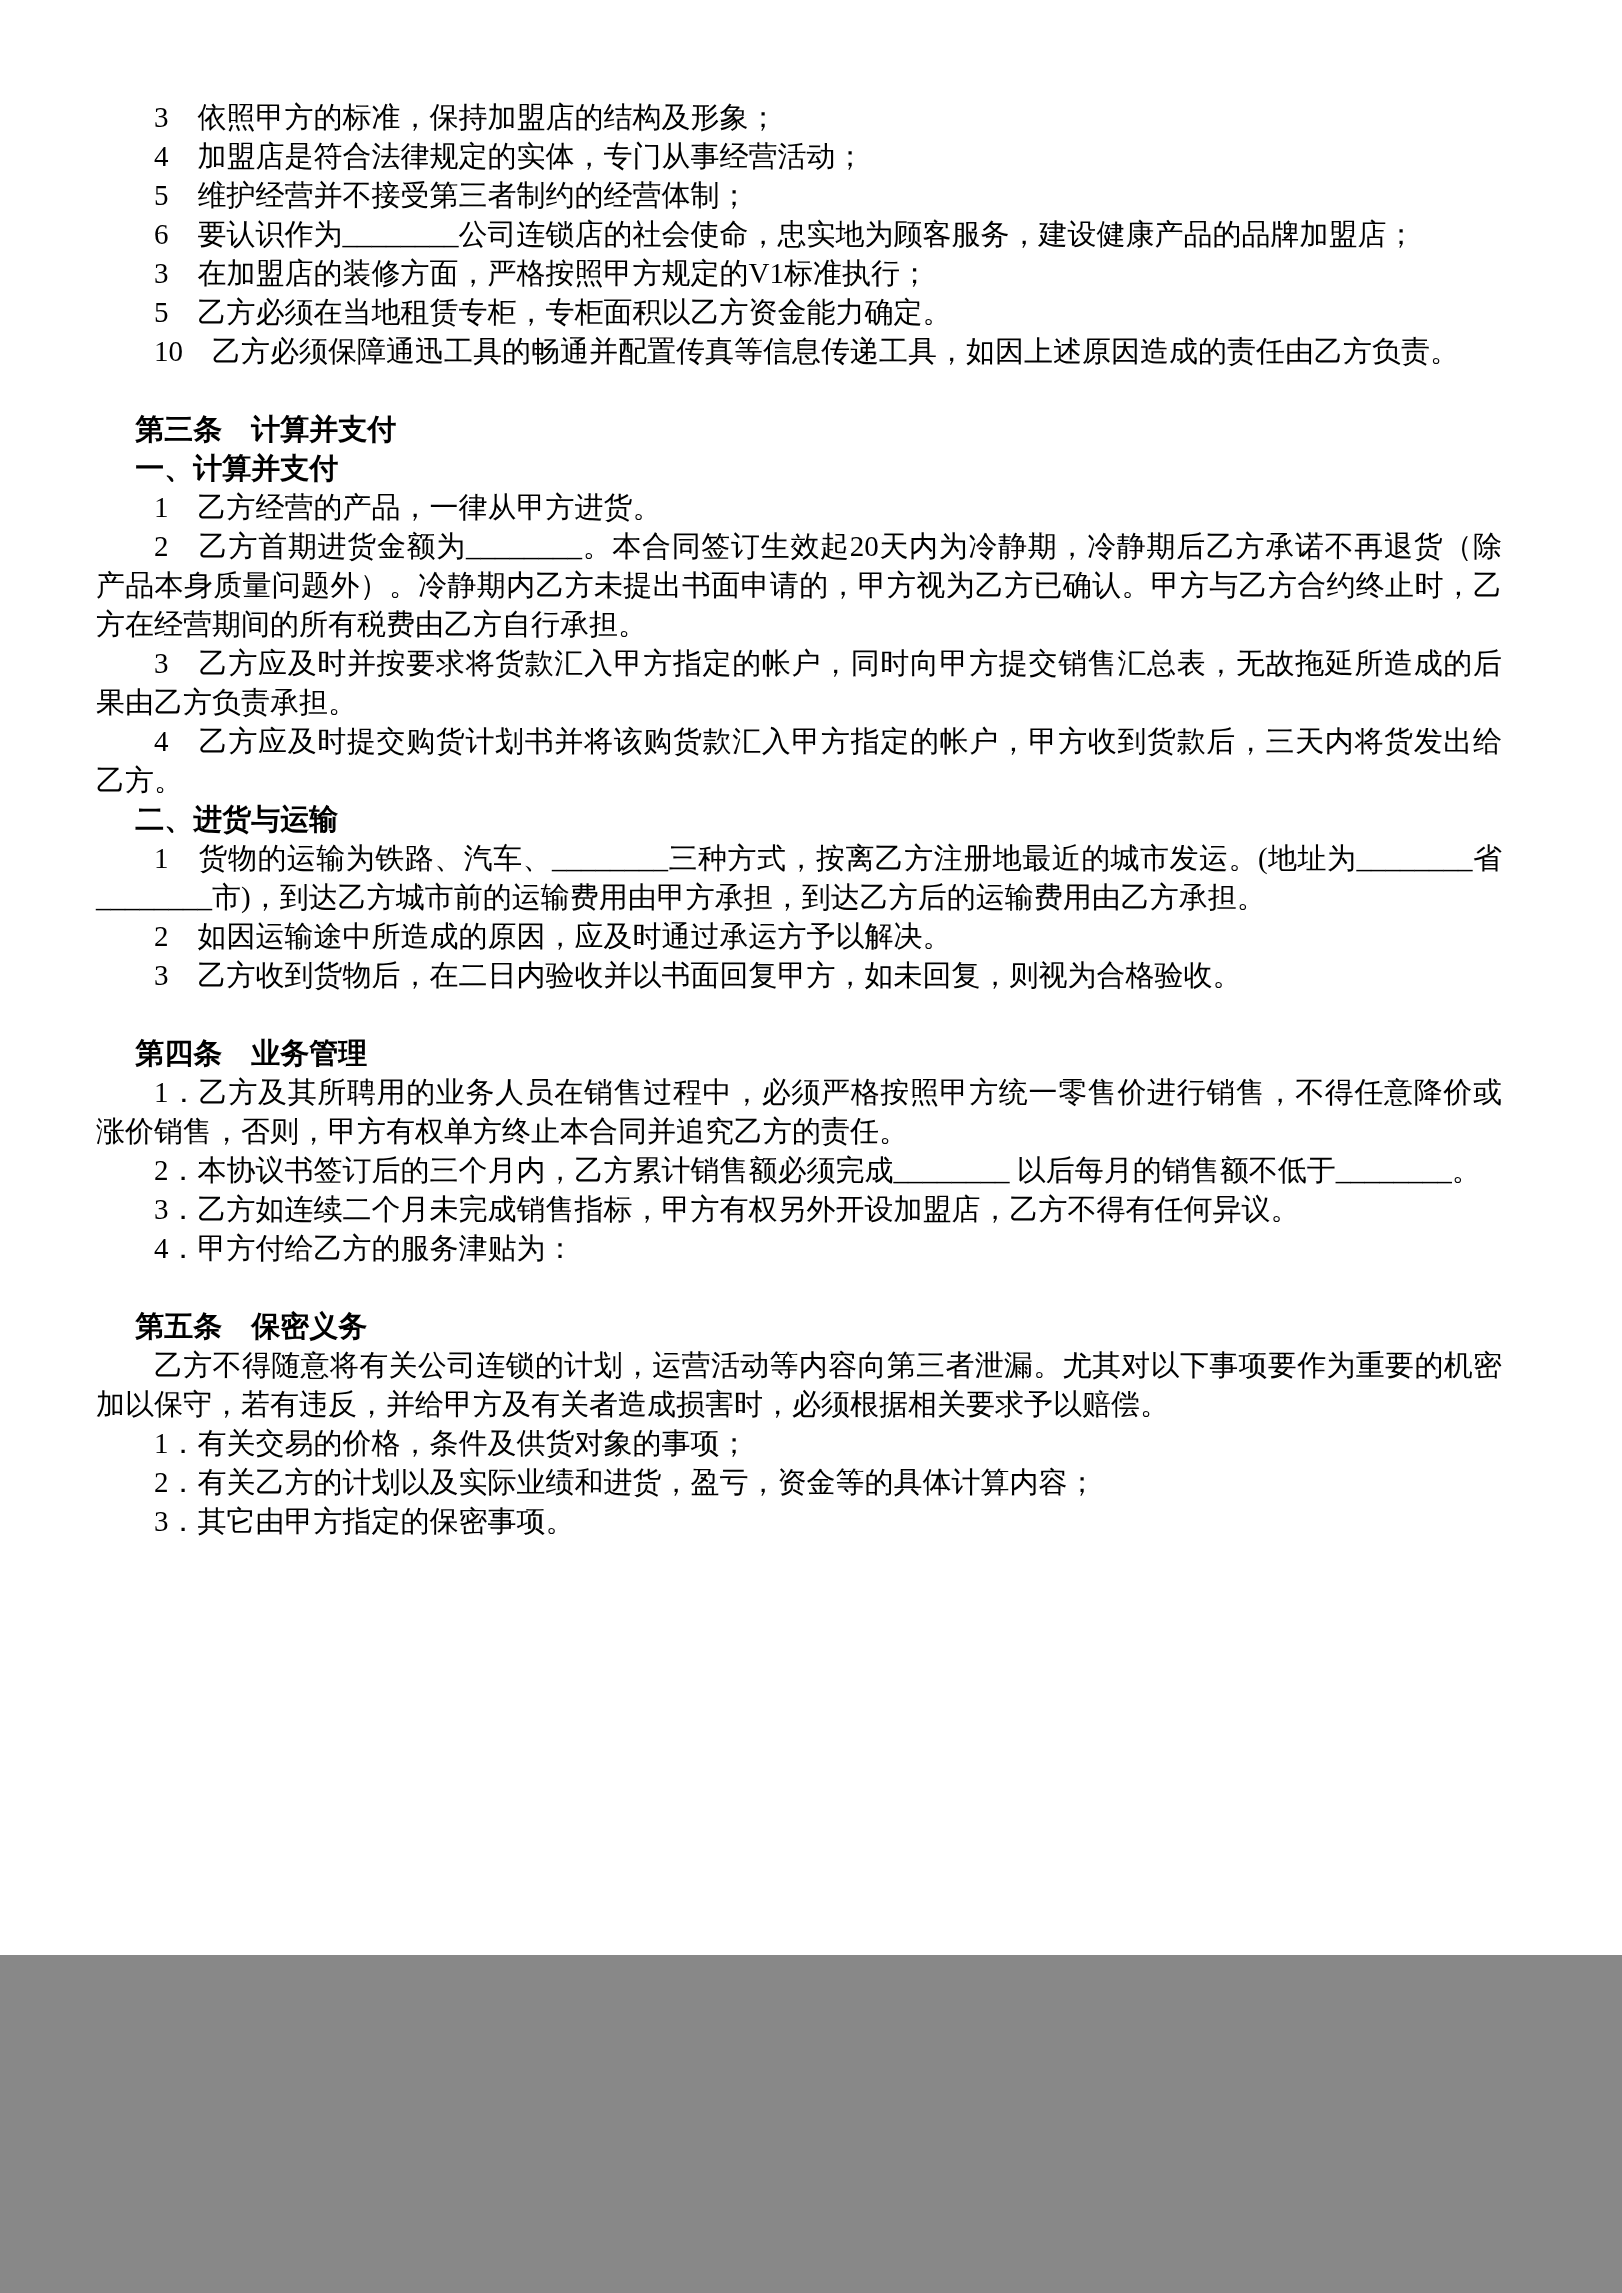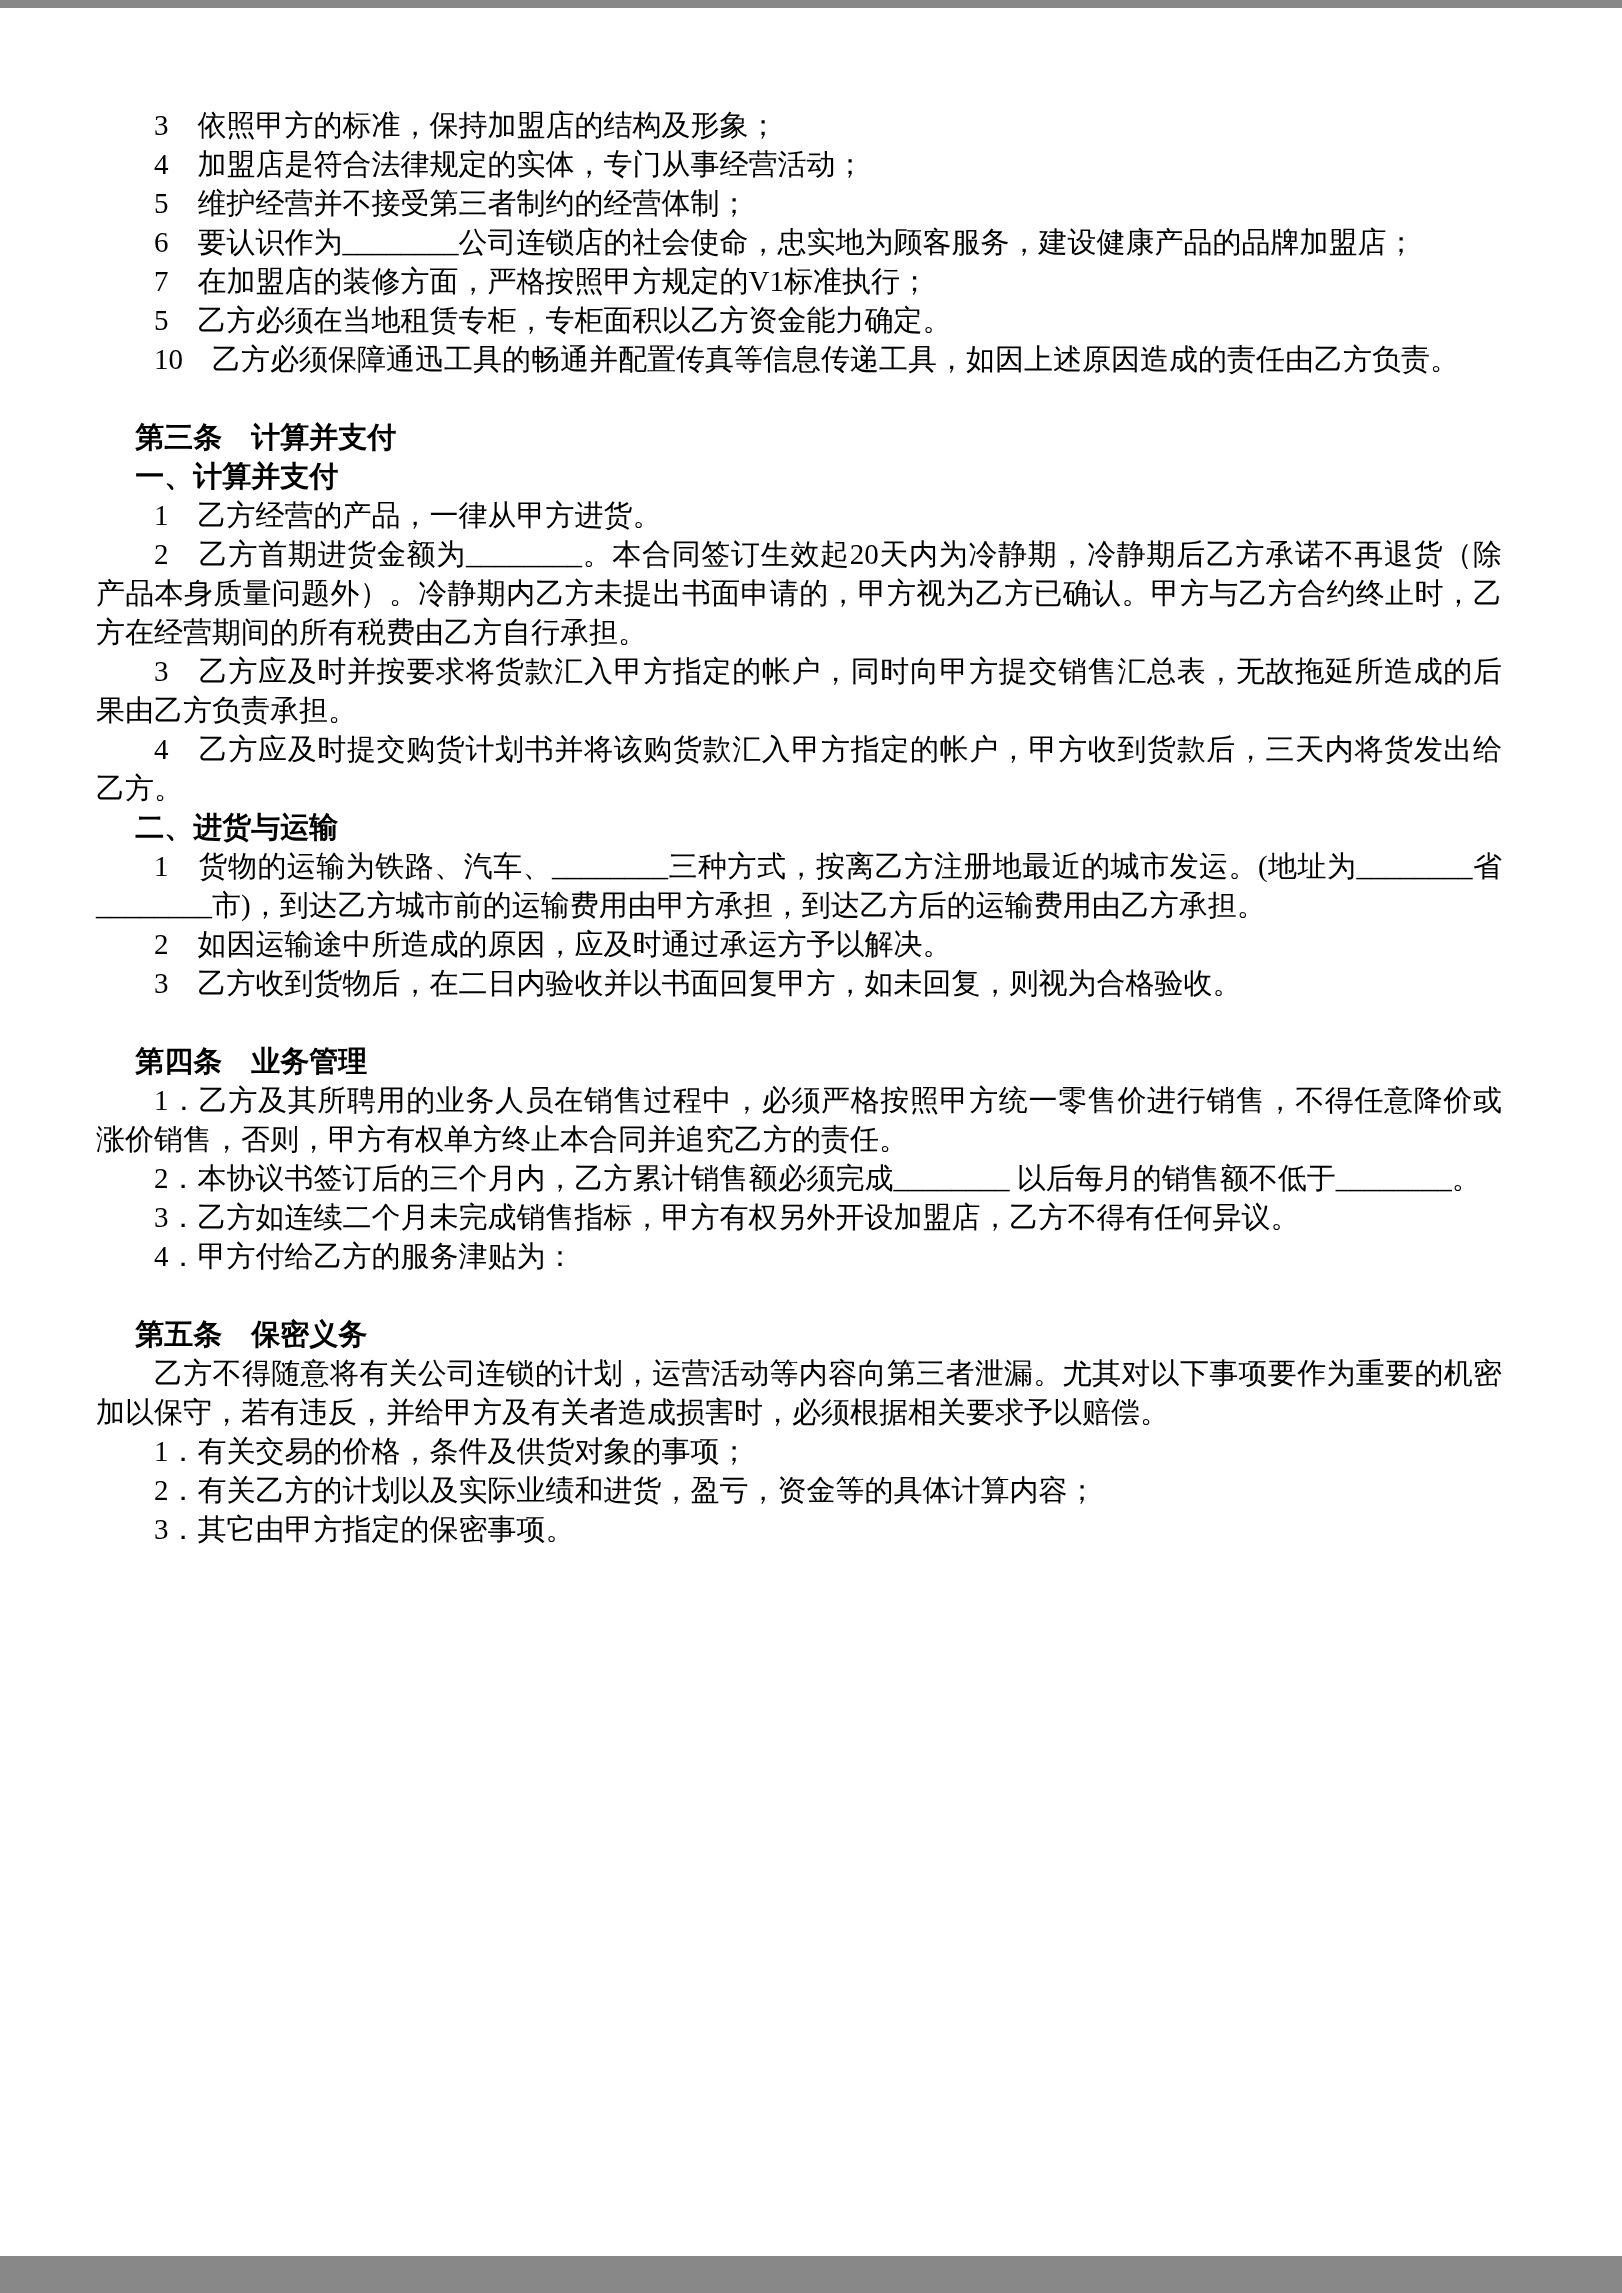--- a/index.html
+++ b/index.html
@@ -3,22 +3,22 @@
 <meta charset="utf-8">
 <style>
   html, body {
     margin: 0;
     padding: 0;
     background: #888888;
   }
   .page {
     position: relative;
     width: 1623px;
-    height: 2248px;
-    margin: 8px auto;
+    height: 1955px;
+    margin: 0 auto;
     background: #ffffff;
     box-sizing: border-box;
     overflow: hidden;
     font-family: "Liberation Serif", "DejaVu Serif", serif;
     color: #000000;
   }
   .content {
     box-sizing: border-box;
     padding: 98px 121px 0 96px;
     font-size: 29px;
@@ -48,21 +48,21 @@
 </style>
 </head>
 <body>
 
 <div class="page">
   <div class="content" id="doc-content">
       <p class="block item">3　依照甲方的标准，保持加盟店的结构及形象；</p>
       <p class="block item">4　加盟店是符合法律规定的实体，专门从事经营活动；</p>
       <p class="block item">5　维护经营并不接受第三者制约的经营体制；</p>
       <p class="block item">6　要认识作为________公司连锁店的社会使命，忠实地为顾客服务，建设健康产品的品牌加盟店；</p>
-      <p class="block item">7　在加盟店的装修方面，严格按照甲方规定的V1标准执行；</p>
+      <p class="block item">3　在加盟店的装修方面，严格按照甲方规定的V1标准执行；</p>
       <p class="block item">5　乙方必须在当地租赁专柜，专柜面积以乙方资金能力确定。</p>
       <p class="block item">10　乙方必须保障通迅工具的畅通并配置传真等信息传递工具，如因上述原因造成的责任由乙方负责。</p>
       <p class="block heading">第三条　计算并支付</p>
       <p class="block subheading">一、计算并支付</p>
       <p class="block item">1　乙方经营的产品，一律从甲方进货。</p>
       <p class="block item">2　乙方首期进货金额为________。本合同签订生效起20天内为冷静期，冷静期后乙方承诺不再退货（除产品本身质量问题外）。冷静期内乙方未提出书面申请的，甲方视为乙方已确认。甲方与乙方合约终止时，乙方在经营期间的所有税费由乙方自行承担。</p>
       <p class="block item">3　乙方应及时并按要求将货款汇入甲方指定的帐户，同时向甲方提交销售汇总表，无故拖延所造成的后果由乙方负责承担。</p>
       <p class="block item">4　乙方应及时提交购货计划书并将该购货款汇入甲方指定的帐户，甲方收到货款后，三天内将货发出给乙方。</p>
       <p class="block subheading">二、进货与运输</p>
       <p class="block item">1　货物的运输为铁路、汽车、________三种方式，按离乙方注册地最近的城市发运。(地址为________省________市)，到达乙方城市前的运输费用由甲方承担，到达乙方后的运输费用由乙方承担。</p>

